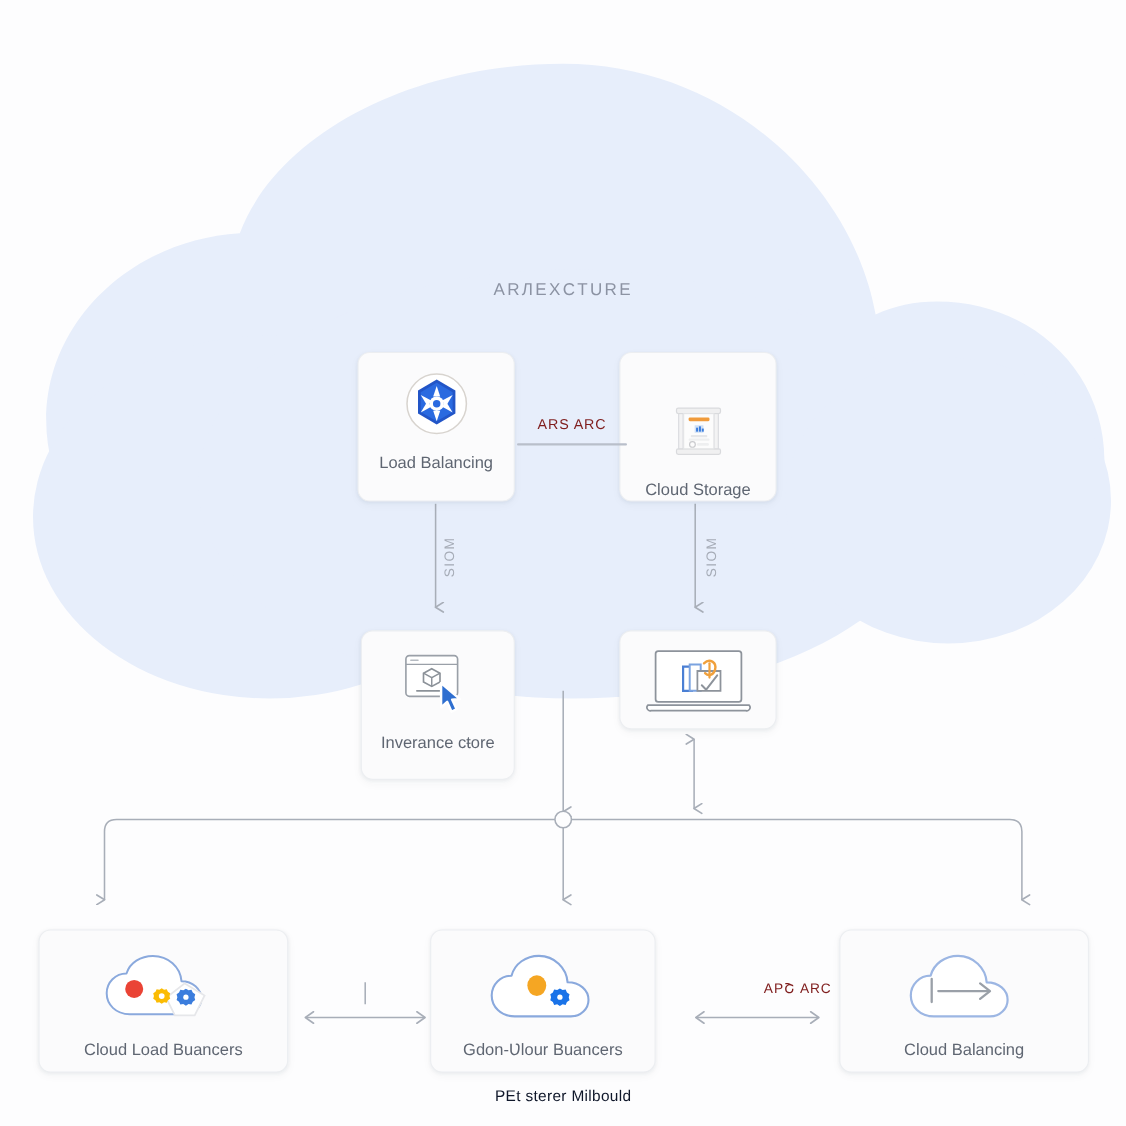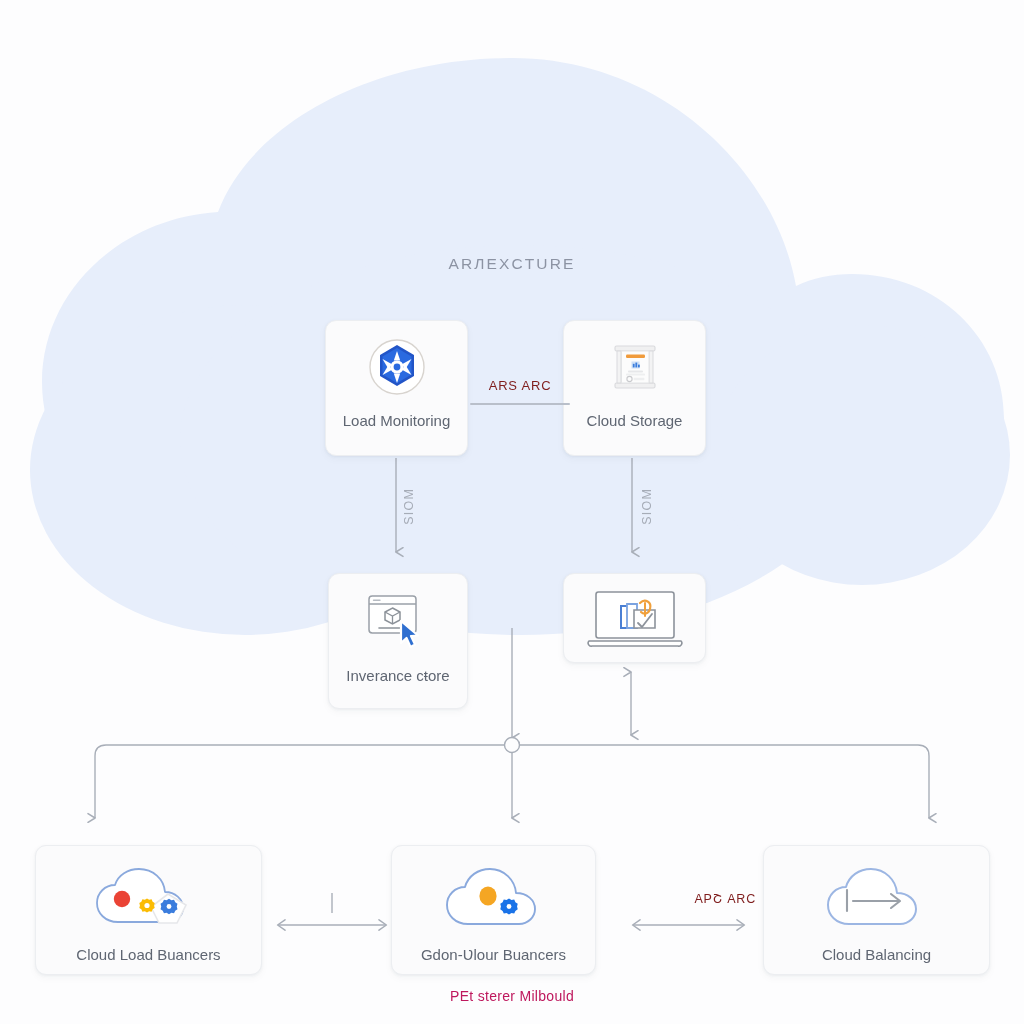--- a/index.html
+++ b/index.html
@@ -59,21 +59,21 @@
   .node .node-label {
     font-size: 15px;
     color: #5f6672;
     text-align: center;
     line-height: 1.2;
     white-space: nowrap;
   }
 
   
   #node-load-balancing { left: 325px; top: 320px; width: 143px; height: 136px; padding-top: 17px; }
-  #node-cloud-storage  { left: 563px; top: 320px; width: 143px; height: 136px; padding-top: 17px; }
+  #node-cloud-storage  { left: 563px; top: 320px; width: 143px; height: 136px; padding-top: 17px; justify-content: flex-end; }
   #node-load-balancing .node-label,
   #node-cloud-storage  .node-label { margin-top: 16px; }
 
   
   #node-instance-store { left: 328px; top: 573px; width: 140px; height: 136px; padding-top: 17px; }
   #node-instance-store .node-label { margin-top: 14px; }
   #node-app-laptop     { left: 563px; top: 573px; width: 143px; height: 90px; padding-top: 13px; }
 
   
   #node-cloud-load-balancing { left: 35px;  top: 845px; width: 227px; height: 130px; padding-top: 18px; }
@@ -127,21 +127,21 @@
     white-space: nowrap;
   }
 
   
   .bottom-caption {
     position: absolute;
     left: 0; right: 0;
     top: 988px;
     text-align: center;
     font-size: 14px;
-    color: #be185d;
+    color: #0f172a;
     letter-spacing: 0.3px;
   }
 
   
   .connectors {
     position: absolute;
     left: 0; top: 0;
     width: 1024px; height: 1024px;
     pointer-events: none;
   }
@@ -237,21 +237,21 @@
           <path d="M29 45 L32.2 35.5 L25.8 35.5 Z"></path>
           <path d="M14.5 21 L24 26.2 L20.8 31.5 Z"></path>
           <path d="M43.5 37 L34 31.8 L37.2 26.5 Z"></path>
           <path d="M43.5 21 L37.2 31.5 L34 26.2 Z"></path>
           <path d="M14.5 37 L20.8 26.5 L24 31.8 Z"></path>
         </g>
         <circle cx="29" cy="29" r="6.6" fill="#ffffff"></circle>
         <circle cx="29" cy="29" r="3.4" fill="#2a6ae0"></circle>
       </svg>
     </div>
-    <div class="node-label">Load Monitoring</div>
+    <div class="node-label">Load Balancing</div>
   </div>
 
   <div class="node" id="node-cloud-storage">
     <div class="node-icon">
       <svg width="58" height="58" viewBox="0 0 58 58" xmlns="http://www.w3.org/2000/svg">
         <rect x="9" y="8" width="40" height="5" rx="1.6" fill="#f0f0f1" stroke="#d9dadd" stroke-width="1.1"></rect>
         <rect x="9" y="45" width="40" height="5" rx="1.6" fill="#f0f0f1" stroke="#d9dadd" stroke-width="1.1"></rect>
         <rect x="11" y="13" width="4" height="32" fill="#f3f3f4" stroke="#d9dadd" stroke-width="1"></rect>
         <rect x="43" y="13" width="4" height="32" fill="#f3f3f4" stroke="#d9dadd" stroke-width="1"></rect>
         <rect x="15.5" y="13" width="27.5" height="32" fill="#fcfcfc" stroke="#e3e4e6" stroke-width="1"></rect>

